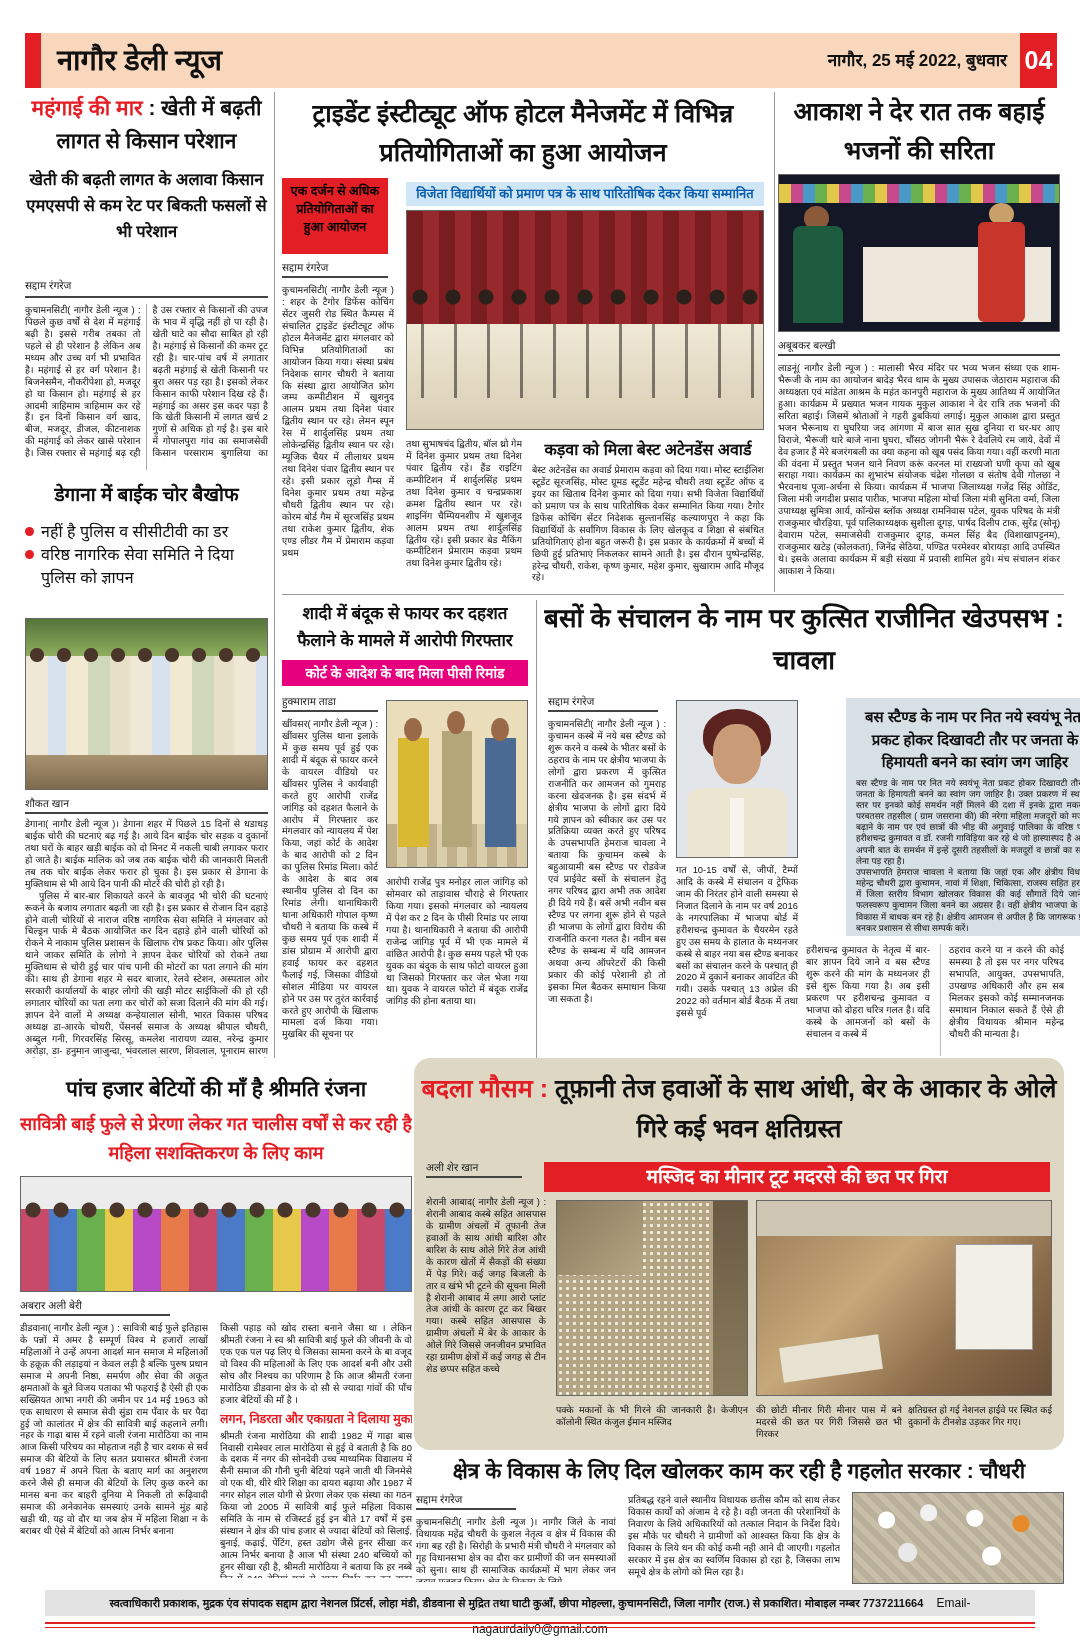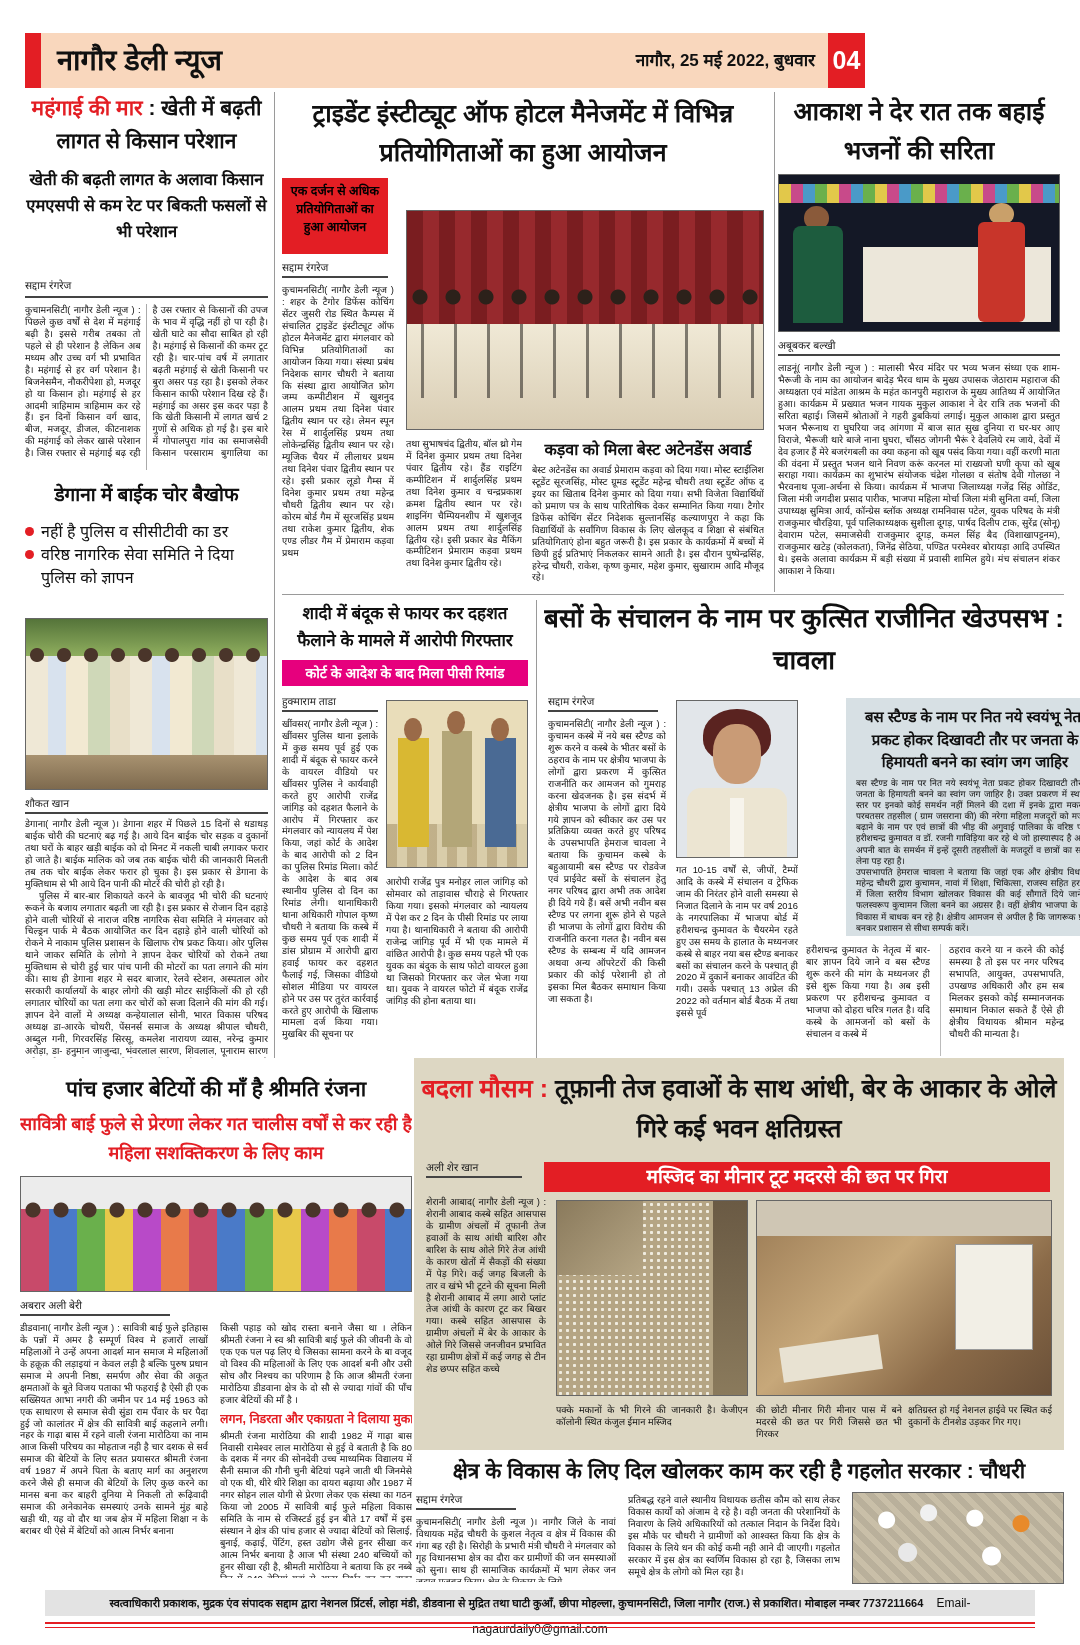--- a/index.html
+++ b/index.html
@@ -13,21 +13,21 @@
   .bodytext{font-size:9.4px;line-height:1.27;text-align:justify;color:#111;overflow:hidden;}
   .bodytext p{margin:0;}
   .bodytext p + p{text-indent:14px;}
   .byline{font-size:10.5px;color:#222;}
   .rule{position:absolute;background:#444;height:1.5px;}
   .vline{position:absolute;width:1px;background:#9a9a9a;}
   .hline{position:absolute;height:1px;background:#9a9a9a;}
   .photo{position:absolute;border:1px solid #666;box-sizing:border-box;overflow:hidden;}
   .photo > div{position:absolute;}
   
-  #hdr{left:25px;top:33px;width:840px;height:55px;background:#f9d7bd;}
+  #hdr{left:25px;top:33px;width:1032px;height:55px;background:#f9d7bd;}
   .hdr-red{left:0;top:0;width:16px;height:55px;background:#e31e24;}
   .hdr-title{left:32px;top:0;height:55px;line-height:55px;font-size:29px;font-weight:700;color:#101010;}
   .hdr-date{right:50px;top:0;height:55px;line-height:55px;font-size:17px;font-weight:700;}
   .hdr-page{right:0;top:0;width:37px;height:55px;background:#e31e24;color:#fff;font-size:25px;
             font-weight:700;text-align:center;line-height:55px;}
   
   .hl-red{color:#e31e24;}
   .hl-blk{color:#101010;}
   .kicker-red{background:#e31e24;color:#000000;font-weight:700;text-align:center;}
   .strip-blue{background:#cfe6f6;color:#0a5fae;font-weight:700;text-align:center;}
@@ -96,20 +96,21 @@
       <p>पुलिस में बार-बार शिकायते करने के बावजूद भी चोरी की घटनाएं रूकने के बजाय लगातार बढ़ती जा रही है। इस प्रकार से रोजान दिन दहाड़े होने वाली चोरियों से नाराज वरिष्ठ नागरिक सेवा समिति ने मंगलवार को चिल्ड्रन पार्क मे बैठक आयोजित कर दिन दहाड़े होने वाली चोरियों को रोकने मे नाकाम पुलिस प्रशासन के खिलाफ रोष प्रकट किया। ओर पुलिस थाने जाकर समिति के लोगो ने ज्ञापन देकर चोरियों को रोकने तथा मुक्तिधाम से चोरी हुई चार पांच पानी की मोटरों का पता लगाने की मांग की। साथ ही डेगाना शहर मे सदर बाजार, रेलवे स्टेशन, अस्पताल ओर सरकारी कार्यालयों के बाहर लोगो की खड़ी मोटर साईकिलों की हो रही लगातार चोरियों का पता लगा कर चोरों को सजा दिलाने की मांग की गई। ज्ञापन देने वालों मे अध्यक्ष कन्हेयालाल सोनी, भारत विकास परिषद अध्यक्ष डा-आरके चोधरी, पेंसनर्स समाज के अध्यक्ष श्रीपाल चौधरी, अब्दुल गनी, गिरवरसिंह सिरसू, कमलेश नारायण व्यास, नरेन्द्र कुमार अरोड़ा, डा- हनुमान जाजुन्दा, भंवरलाल सारण, शिवलाल, पूनाराम सारण सहित वरिष्ठ नागरिक सेवा समिति सदस्यों ने एचसी हरजी राम सांगवा को ज्ञापन सौंपा।</p>
     </div>
   </div>
 
   <div class="abs" style="left:282px;top:94px;width:482px;height:496px;">
     <div class="abs ctr bold clip hl-blk" style="top:0;width:482px;height:78px;font-size:25px;line-height:1.55;">ट्राइडेंट इंस्टीट्यूट ऑफ होटल मैनेजमेंट में विभिन्न प्रतियोगिताओं का हुआ आयोजन</div>
     <div class="abs kicker-red" style="top:84px;left:0;width:106px;height:76px;font-size:12.5px;line-height:1.45;padding:4px 3px;box-sizing:border-box;">एक दर्जन से अधिक प्रतियोगिताओं का हुआ आयोजन</div>
     <div class="abs byline" style="top:166px;left:0;">सद्दाम रंगरेज</div>
     <div class="rule" style="top:182px;left:0;width:106px;"></div>
     <div class="abs bodytext" style="top:190px;left:0;width:112px;height:300px;">कुचामनसिटी( नागौर डेली न्यूज ) : शहर के टैगोर डिफेंस कोचिंग सेंटर जुसरी रोड स्थित कैम्पस में संचालित ट्राइडेंट इंस्टीट्यूट ऑफ होटल मैनेजमेंट द्वारा मंगलवार को विभिन्न प्रतियोगिताओं का आयोजन किया गया। संस्था प्रबंध निदेशक सागर चौधरी ने बताया कि संस्था द्वारा आयोजित फ्रोग जम्प कम्पीटीशन में खुशनुद आलम प्रथम तथा दिनेश पंवार द्वितीय स्थान पर रहे। लेमन स्पून रेस में शार्दुलसिंह प्रथम तथा लोकेन्द्रसिंह द्वितीय स्थान पर रहे। म्यूजिक चैयर में लीलाधर प्रथम तथा दिनेश पंवार द्वितीय स्थान पर रहे। इसी प्रकार लूडो गैम्स में दिनेश कुमार प्रथम तथा महेन्द्र चौधरी द्वितीय स्थान पर रहे। कोरम बोर्ड गैम में सूरजसिंह प्रथम तथा राकेश कुमार द्वितीय, शेक एण्ड लीडर गैम में प्रेमाराम कड़वा प्रथम</div>
+    <div class="abs strip-blue nowrap" style="top:88px;left:124px;width:358px;height:24px;font-size:13px;line-height:24px;">विजेता विद्यार्थियों को प्रमाण पत्र के साथ पारितोषिक देकर किया सम्मानित</div>
     <div class="photo" style="left:124px;top:116px;width:358px;height:220px;">
       <div style="left:0;top:0;right:0;height:52%;background:repeating-linear-gradient(90deg,#7a1d20 0 16px,#97292d 16px 32px);"></div>
       <div style="left:0;top:52%;right:0;bottom:0;background:linear-gradient(180deg,#f0e9d6,#d9cdb4);"></div>
       <div style="left:0;top:34%;right:0;height:16%;background-image:radial-gradient(circle at 13px 12px,#2c211a 7px,transparent 8px);background-size:33px 100%;"></div>
       <div style="left:0;top:52%;right:0;height:34%;background-image:repeating-linear-gradient(90deg,transparent 0 14px,#23201c 14px 17px,transparent 17px 33px);opacity:.55;"></div>
     </div>
     <div class="abs bodytext" style="top:344px;left:124px;width:116px;height:146px;">तथा सुभाषचंद द्वितीय, बॉल थ्रो गेम में दिनेश कुमार प्रथम तथा दिनेश पंवार द्वितीय रहे। हैंड राइटिंग कम्पीटिशन में शार्दुलसिंह प्रथम तथा दिनेश कुमार व चन्द्रप्रकाश क्रमश द्वितीय स्थान पर रहे। शाइनिंग चैम्पियनशीप में खुशजूद आलम प्रथम तथा शार्दुलसिंह द्वितीय रहे। इसी प्रकार बेड मैकिंग कम्पीटिशन प्रेमाराम कड़वा प्रथम तथा दिनेश कुमार द्वितीय रहे।</div>
     <div class="abs" style="top:344px;left:250px;width:232px;height:146px;">
       <div class="ctr bold nowrap hl-blk" style="font-size:16px;height:24px;line-height:24px;">कड़वा को मिला बेस्ट अटेनडेंस अवार्ड</div>
       <div class="bodytext" style="height:120px;margin-top:2px;">बेस्ट अटेनडेंस का अवार्ड प्रेमाराम कड़वा को दिया गया। मोस्ट स्टाईलिश स्टूडेंट सूरजसिंह, मोस्ट ग्रूमड स्टूडेंट महेन्द्र चौधरी तथा स्टूडेंट ऑफ द इयर का खिताब दिनेश कुमार को दिया गया। सभी विजेता विद्यार्थियों को प्रमाण पत्र के साथ पारितोषिक देकर सम्मानित किया गया। टैगोर डिफेंस कोचिंग सेंटर निदेशक सुल्तानसिंह कल्याणपुरा ने कहा कि विद्यार्थियों के सर्वांगिण विकास के लिए खेलकूद व शिक्षा से संबंधित प्रतियोगिताएं होना बहुत जरूरी है। इस प्रकार के कार्यक्रमों में बच्चों में छिपी हुई प्रतिभाएं निकलकर सामने आती है। इस दौरान पुष्पेन्द्रसिंह, हरेन्द्र चौधरी, राकेश, कृष्ण कुमार, महेश कुमार, सुखाराम आदि मौजूद रहे।</div>
@@ -184,21 +185,21 @@
     <div class="abs byline" style="top:234px;left:0;">अबरार अली बेरी</div>
     <div class="rule" style="top:250px;left:0;width:150px;"></div>
     <div class="abs bodytext" style="top:258px;left:0;width:188px;height:256px;">डीडवाना( नागौर डेली न्यूज ) : सावित्री बाई फुले इतिहास के पन्नों में अमर है सम्पूर्ण विश्व मे हजारों लाखों महिलाओं ने उन्हें अपना आदर्श मान समाज मे महिलाओं के हक़ूक़ की लड़ाइयां न केवल लड़ी है बल्कि पुरुष प्रधान समाज मे अपनी निष्ठा, समर्पण और सेवा की अकूत क्षमताओं के बूते विजय पताका भी फहराई है ऐसी ही एक सख्सियत आभा नगरी की जमीन पर 14 मई 1963 को एक साधारण से समाज सेवी सुंडा राम पँवार के घर पैदा हुई जो कालांतर में क्षेत्र की सावित्री बाई कहलाने लगी। नहर के गाढ़ा बास में रहने वाली रंजना मारोठिया का नाम आज किसी परिचय का मोहताज नही है चार दशक से सर्व समाज की बेटियों के लिए सतत प्रयासरत श्रीमती रंजना वर्ष 1987 में अपने पिता के बताए मार्ग का अनुशरण करने जैसे ही समाज की बेटियों के लिए कुछ करने का मानस बना कर बाहरी दुनिया मे निकली तो रूढ़िवादी समाज की अनेकानेक समस्याएं उनके सामने मुंह बाहे खड़ी थी, यह वो दौर था जब क्षेत्र में महिला शिक्षा न के बराबर थी ऐसे में बेटियों को आत्म निर्भर बनाना</div>
     <div class="abs" style="top:258px;left:200px;width:192px;height:256px;overflow:hidden;">
       <div class="bodytext">किसी पहाड़ को खोद रास्ता बनाने जैसा था । लेकिन श्रीमती रंजना ने स्व श्री सावित्री बाई फुले की जीवनी के वो एक एक पल पढ़ लिए थे जिसका सामना करने के बा वजूद वो विश्व की महिलाओं के लिए एक आदर्श बनी और उसी सोच और निश्चय का परिणाम है कि आज श्रीमती रंजना मारोठिया डीडवाना क्षेत्र के दो सौ से ज्यादा गांवों की पाँच हजार बेटियों की माँ है ।</div>
       <div class="bold hl-red nowrap" style="font-size:12.5px;margin:4px 0 3px;">लगन, निडरता और एकाग्रता ने दिलाया मुकाम</div>
       <div class="bodytext">श्रीमती रंजना मारोठिया की शादी 1982 में गाढ़ा बास निवासी रामेश्वर लाल मारोठिया से हुई वे बताती है कि 80 के दशक में नगर की सोनदेवी उच्च माध्यमिक विद्यालय में सैनी समाज की गौनी चुनी बेटियां पढ़ने जाती थी जिनमेसे वो एक थी, धीरे धीरे शिक्षा का दायरा बढ़ाया और 1987 में नगर सोहन लाल योगी से प्रेरणा लेकर एक संस्था का गठन किया जो 2005 में सावित्री बाई फुले महिला विकास समिति के नाम से रजिस्टर्ड हुई इन बीते 17 वर्षों में इस संस्थान ने क्षेत्र की पांच हजार से ज्यादा बेटियों को सिलाई, बुनाई, कढ़ाई, पेंटिंग, हस्त उद्योग जैसे हुनर सीखा कर आत्म निर्भर बनाया है आज भी संस्था 240 बच्चियों को हुनर सीखा रही है, श्रीमती मारोठिया ने बताया कि हर नब्बे दिन में 240 बेटियां यहां से आत्म निर्भर बन कर बाहर निकल रही है ।</div>
     </div>
   </div>
 
-  <div class="abs beige" style="left:414px;top:1058px;width:650px;height:392px;">
+  <div class="abs beige" style="left:414px;top:1058px;width:650px;height:392px;border-radius:16px;">
     <div class="abs ctr bold clip" style="top:10px;left:0;width:650px;height:86px;font-size:25px;line-height:1.6;">
       <span class="hl-red">बदला मौसम :</span><span class="hl-blk"> तूफ़ानी तेज हवाओं के साथ आंधी, बेर के आकार के ओले गिरे कई भवन क्षतिग्रस्त</span>
     </div>
     <div class="abs byline" style="top:102px;left:12px;">अली शेर खान</div>
     <div class="rule" style="top:118px;left:12px;width:96px;"></div>
     <div class="abs strip-redw nowrap" style="top:104px;left:130px;width:506px;height:30px;font-size:19px;line-height:30px;">मस्जिद का मीनार टूट मदरसे की छत पर गिरा</div>
     <div class="abs bodytext" style="top:138px;left:12px;width:120px;height:238px;">शेरानी आबाद( नागौर डेली न्यूज ) : शेरानी आबाद कस्बे सहित आसपास के ग्रामीण अंचलों में तूफानी तेज हवाओं के साथ आंधी बारिश और बारिश के साथ ओले गिरे तेज आंधी के कारण खेतों में सैकड़ों की संख्या में पेड़ गिरे। कई जगह बिजली के तार व खंभे भी टूटने की सूचना मिली है शेरानी आबाद में लगा आरो प्लांट तेज आंधी के कारण टूट कर बिखर गया। कस्बे सहित आसपास के ग्रामीण अंचलों में बेर के आकार के ओले गिरे जिससे जनजीवन प्रभावित रहा ग्रामीण क्षेत्रों में कई जगह से टीन शेड छप्पर सहित कच्चे</div>
     <div class="photo" style="left:142px;top:142px;width:192px;height:196px;">
       <div style="left:0;top:0;right:0;bottom:0;background:#b5a584;background-image:radial-gradient(#f0ece0 1.3px,transparent 1.9px);background-size:7px 7px;"></div>
       <div style="left:0;top:0;width:45%;height:38%;background:linear-gradient(135deg,#8a7a5c,#b5a584);"></div>

